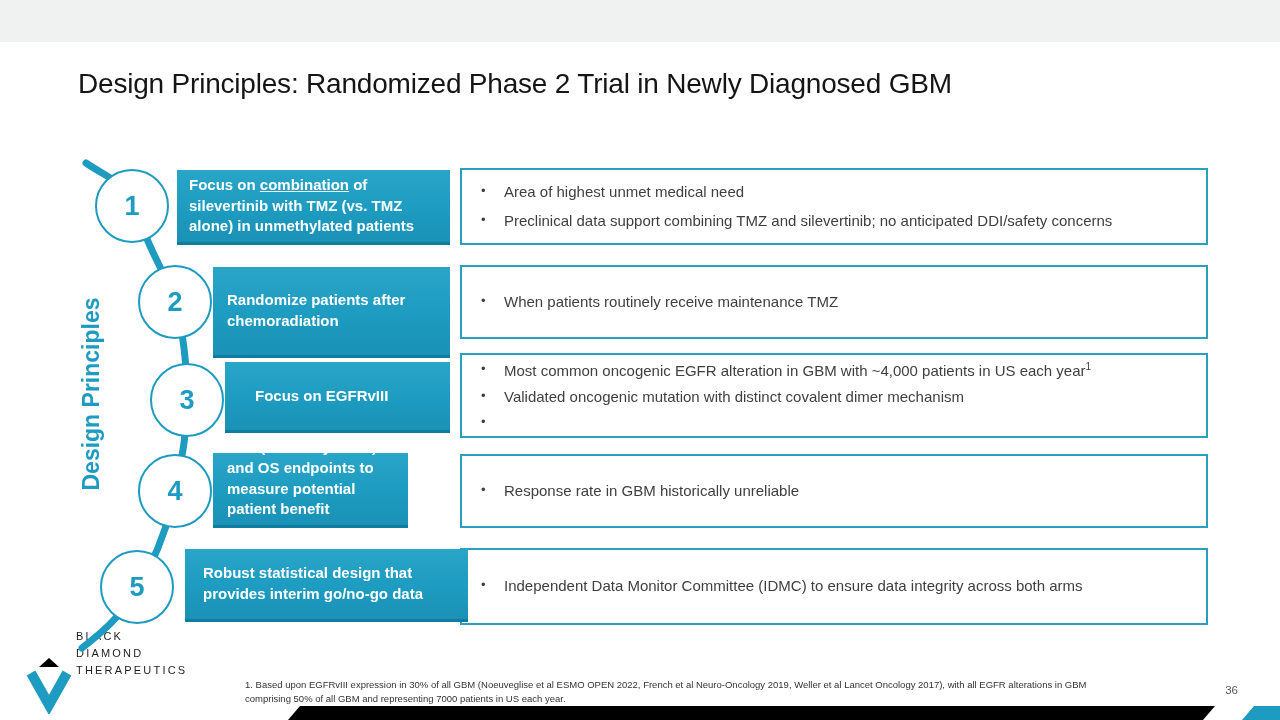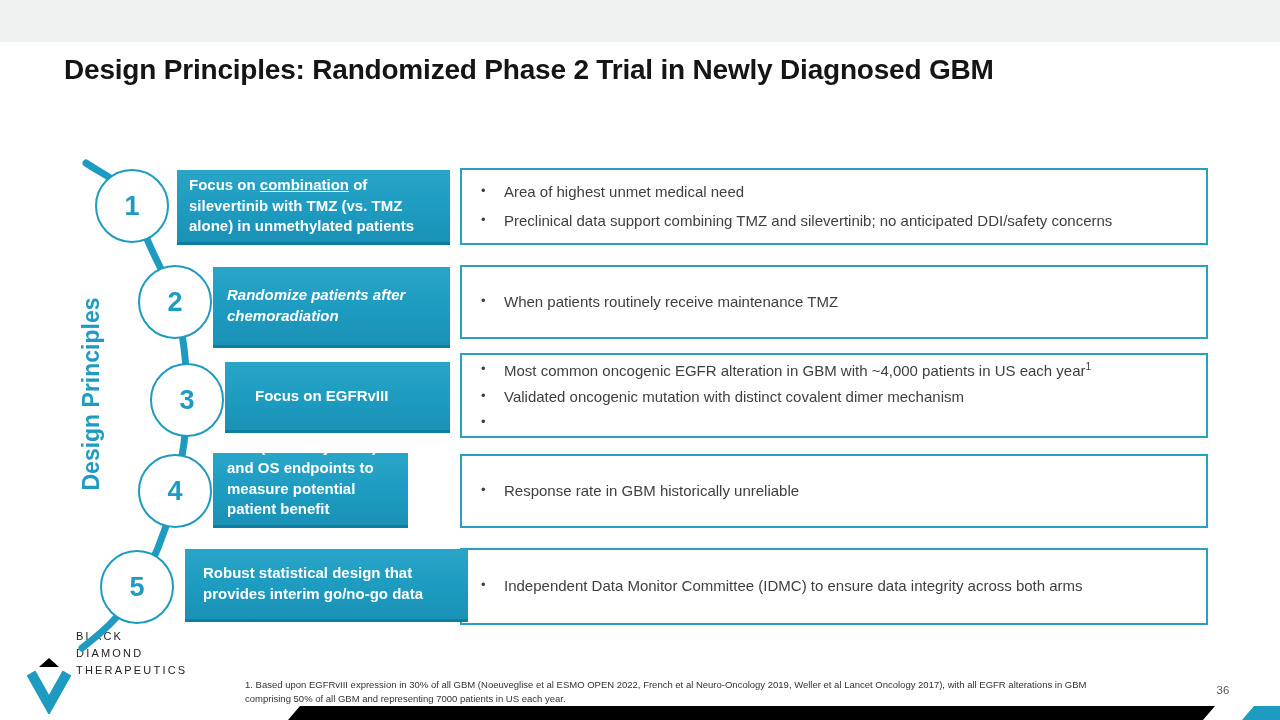--- a/index.html
+++ b/index.html
@@ -1,52 +1,52 @@
 <!DOCTYPE html>
 <html><head>
 <meta charset="utf-8">
 <style>
   html,body{margin:0;padding:0;background:#e8e8e8;}
   .slide{position:relative;width:1280px;height:720px;background:#ffffff;overflow:hidden;
          font-family:"Liberation Sans","DejaVu Sans",sans-serif;}
   .topband{position:absolute;left:0;top:0;width:1280px;height:42px;background:#f0f1f1;}
-  .title{position:absolute;left:64px;top:54px;margin:0;font-size:28px;font-weight:700;
+  .title{position:absolute;left:64px;top:54px;margin:14px;font-size:28px;font-weight:400;
          color:#151515;letter-spacing:-0.2px;white-space:nowrap;}
   .sidelabel{position:absolute;left:91px;top:394px;transform:translate(-50%,-50%) rotate(-90deg);
          white-space:nowrap;font-size:23px;font-weight:bold;color:#1d9bc0;}
   .wave{position:absolute;left:0;top:0;pointer-events:none;z-index:1;}
   .circle{position:absolute;width:74px;height:74px;border-radius:50%;background:#fff;
          border:2.5px solid #1d9bc0;box-sizing:border-box;display:flex;align-items:center;
          justify-content:center;font-weight:bold;font-size:27px;color:#1d9bc0;z-index:3;}
   .c1{left:95px;top:169px}.c2{left:138px;top:265px}.c3{left:150px;top:363px}
   .c4{left:138px;top:454px}.c5{left:100px;top:550px}
   .pbox{position:absolute;background:linear-gradient(#29a5c8 0%,#1d9bc0 55%,#1b91b6 100%);
          color:#fff;font-weight:bold;font-size:15px;line-height:1.38;display:flex;
          align-items:center;z-index:2;border-bottom:3px solid #0f7d9e;box-sizing:border-box;
          padding:5px 8px 5px 12px;}
   .p1{left:177px;top:170px;width:273px;height:75px;}
-  .p2{left:213px;top:267px;width:237px;height:81px;padding-left:14px;font-style:italic;}
+  .p2{left:213px;top:267px;width:237px;height:91px;padding-left:14px;}
   .p3{left:225px;top:362px;width:225px;height:71px;padding-left:30px;}
   .p4{left:213px;top:453px;width:195px;height:75px;padding-left:14px;align-items:flex-end;}
   .p5{left:185px;top:549px;width:283px;height:73px;padding-left:18px;}
   .u{text-decoration:underline;}
   .dbox{position:absolute;left:460px;width:748px;border:2px solid #2a9fc0;background:#fff;
          box-sizing:border-box;display:flex;flex-direction:column;justify-content:center;
          gap:10px;padding:8px 10px 8px 0;z-index:1;}
   .d1{top:168px;height:77px}.d2{top:265px;height:74px}.d3{top:353px;height:85px;gap:7px}
   .d4{top:454px;height:74px}.d5{top:548px;height:77px}
   .bullet{display:flex;font-size:15px;color:#3f3f3f;line-height:1.25;}
   .bullet .mark{flex:none;width:42px;padding-left:19px;box-sizing:border-box;font-size:13px;}
   .bullet sup{font-size:10px;}
   .logo-icon{position:absolute;left:26px;top:656px;}
   .logotext{position:absolute;left:76px;top:628px;font-size:11px;letter-spacing:2.2px;
          color:#1f1f1f;line-height:17px;font-weight:500;}
   .footnote{position:absolute;left:245px;top:678px;width:860px;font-size:9.5px;
          line-height:14px;color:#333;}
-  .pagenum{position:absolute;left:1208px;top:684px;width:30px;text-align:center;
+  .pagenum{position:absolute;left:1208px;top:684px;width:30px;text-align:right;
          font-size:11.5px;color:#595959;}
   .bar-black{position:absolute;left:288px;top:706px;width:927px;height:14px;background:#000;
          clip-path:polygon(12px 0,100% 0,calc(100% - 12px) 100%,0 100%);}
   .bar-teal{position:absolute;left:1242px;top:706px;width:38px;height:14px;background:#1d9bc0;
          clip-path:polygon(12px 0,100% 0,100% 100%,0 100%);}
 </style>
 </head>
 <body>
 
 <div class="slide">

